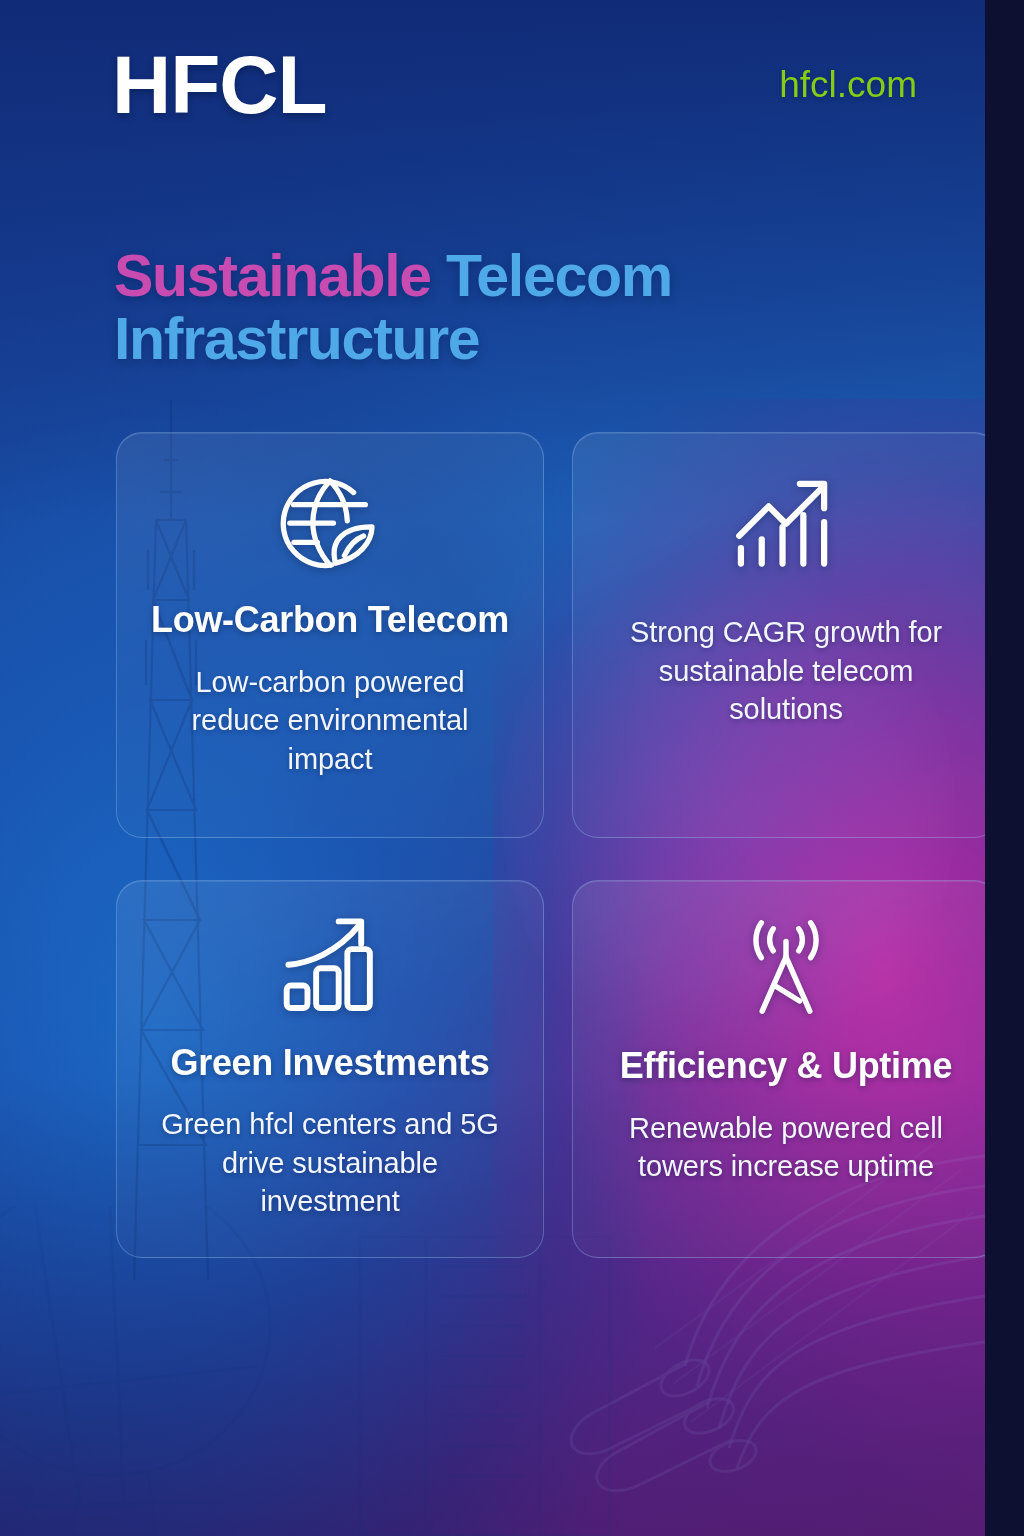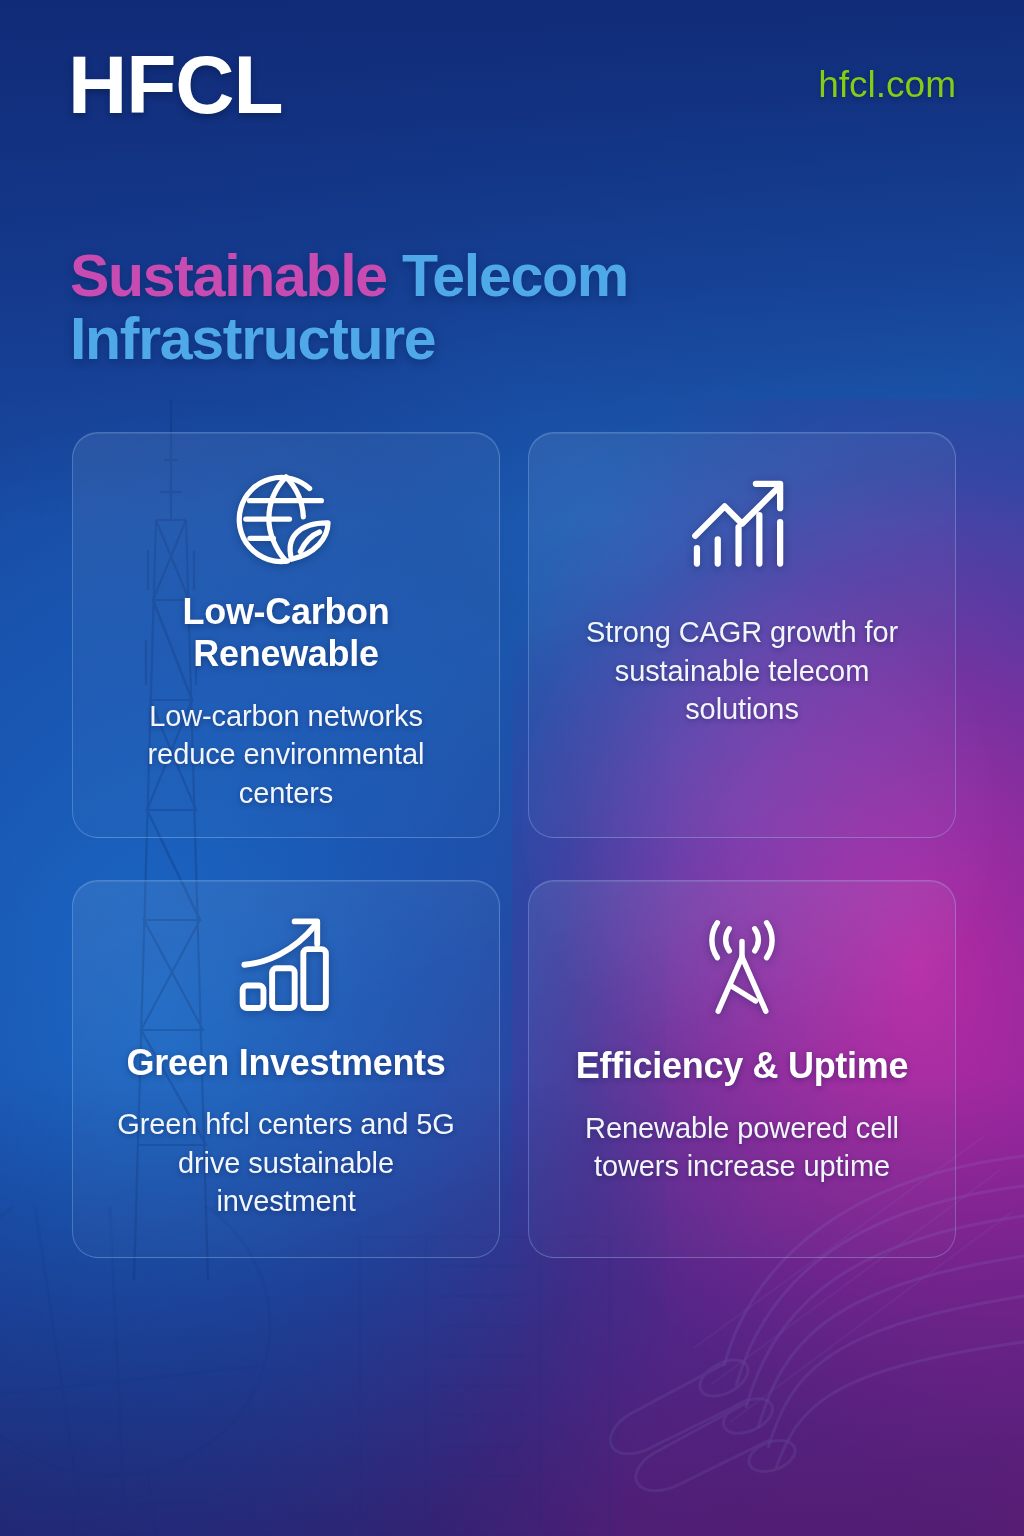--- a/index.html
+++ b/index.html
@@ -9,24 +9,25 @@
   }
   body {
     width: 1024px;
     height: 1536px;
     font-family: "Liberation Sans", sans-serif;
     overflow: hidden;
   }
 
   .poster {
     position: relative;
-    width: 1024px;
+    width: 941px;
     height: 1536px;
     overflow: hidden;
     background: #14409a;
+    padding-left: 44px;
   }
 
   
   .bg-base {
     position: absolute;
     inset: 0;
     background: linear-gradient(150deg,
         #173f93 0%,
         #18459c 14%,
         #1a56ae 30%,
@@ -344,22 +345,22 @@
             <path d="M45.5 14.6A24 24 0 1 0 33 56"></path>
             <path d="M9 32h25"></path>
             <path d="M11.2 21.5h41"></path>
             <path d="M11.4 43h13.4"></path>
             <path d="M32 8c-7.2 7.5-9.8 16.4-9.8 24S25.6 49 32 56"></path>
             <path d="M32 8c6.8 7 9.6 15.4 9.9 22.8"></path>
             <path d="M56 34.2c0 8.9-7.5 17.8-20.8 20.8C31.6 42.4 39.8 34 56 34.2Z"></path>
             <path d="M40.2 50.6c3-6.4 6.8-9.6 11-11.2"></path>
           </svg>
         </div>
-        <h2 class="card-title">Low-Carbon Renewable</h2>
-        <p class="card-desc">Low-carbon networks reduce environmental centers</p>
+        <h2 class="card-title">Low-Carbon Telecom</h2>
+        <p class="card-desc">Low-carbon powered reduce environmental impact</p>
       </div>
 
       <div class="card c2">
         <div class="card-icon">
           <svg width="112" height="104" viewBox="0 0 64 60" fill="none" stroke="#ffffff" stroke-width="3.6" stroke-linecap="round" stroke-linejoin="round">
             <path d="M6 54V45"></path>
             <path d="M18 54V40"></path>
             <path d="M30 54V33"></path>
             <path d="M42 54V26"></path>
             <path d="M54 54V30"></path>

